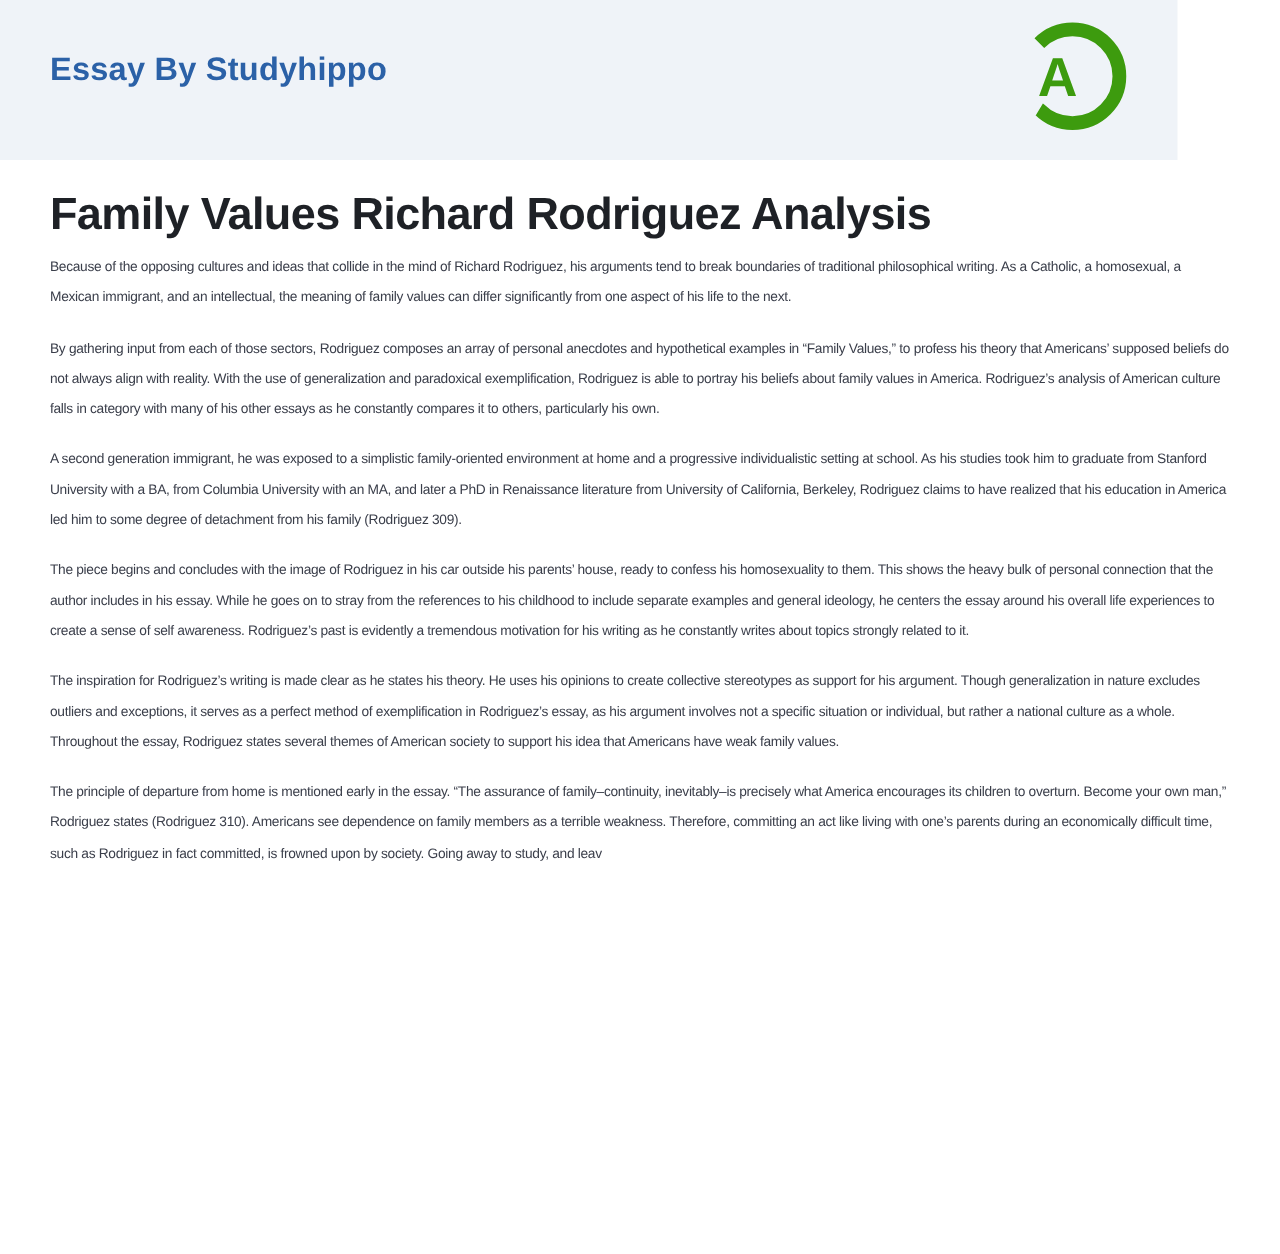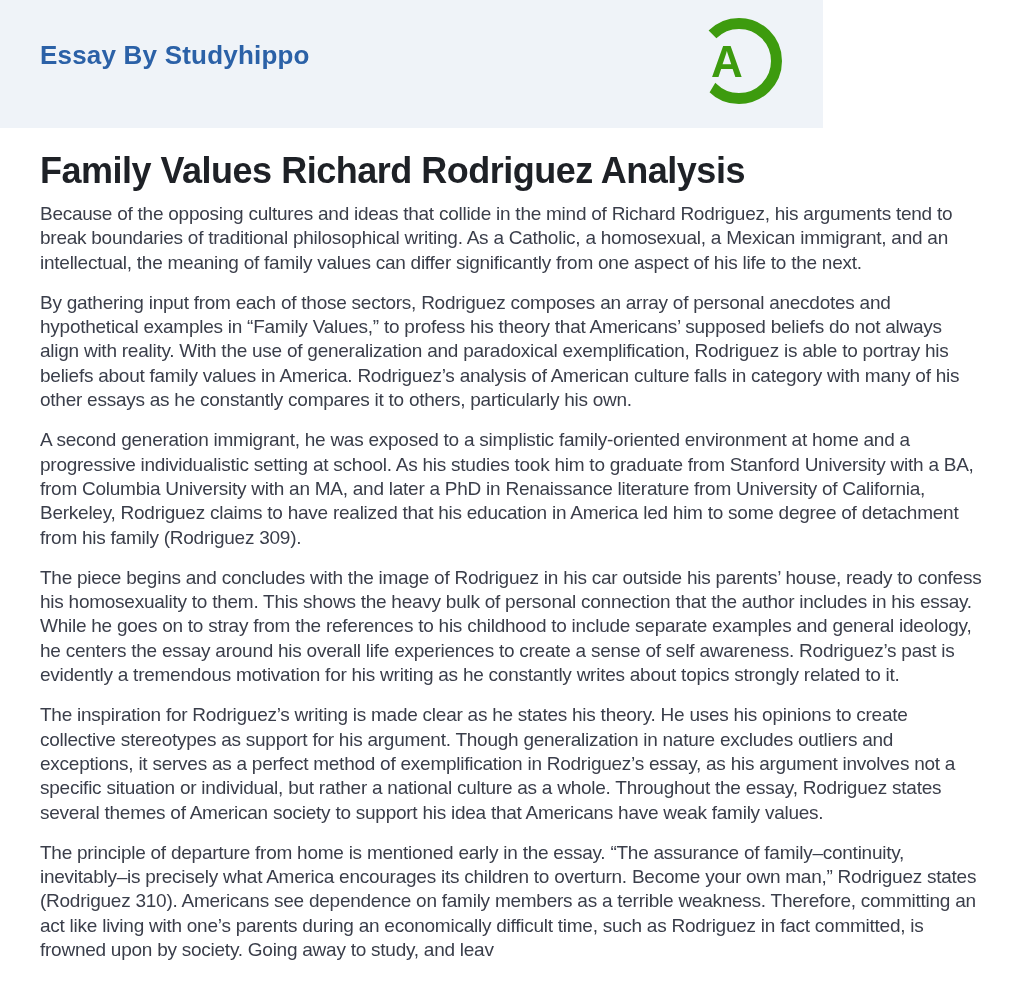--- a/index.html
+++ b/index.html
@@ -5,21 +5,21 @@
   * { margin: 0; padding: 0; box-sizing: border-box; }
   html, body {
     width: 1024px;
     height: 1003px;
     background: #ffffff;
     font-family: "Liberation Sans", sans-serif;
     overflow: hidden;
   }
   .page-header {
     position: relative;
-    width: 823px;
+    width: 942px;
     height: 128px;
     background: #eff3f8;
     text-decoration: underline;
   }
   .site-title {
     position: absolute;
     left: 40px;
     top: 40px;
     font-size: 26px;
     font-weight: 700;
@@ -49,21 +49,21 @@
   .article-title {
     font-size: 36px;
     font-weight: 700;
     letter-spacing: -0.5px;
     color: #1e2126;
     margin: 0 0 9px 0;
     line-height: 1.25;
   }
   .content p {
     width: 944px;
-    font-size: 19px;
+    font-size: 11px;
     line-height: 24.3px;
     letter-spacing: -0.25px;
     color: #3a3e4a;
     margin: 0 0 16px 0;
   }
 </style>
 </head>
 <body>
 
 <header class="page-header">

